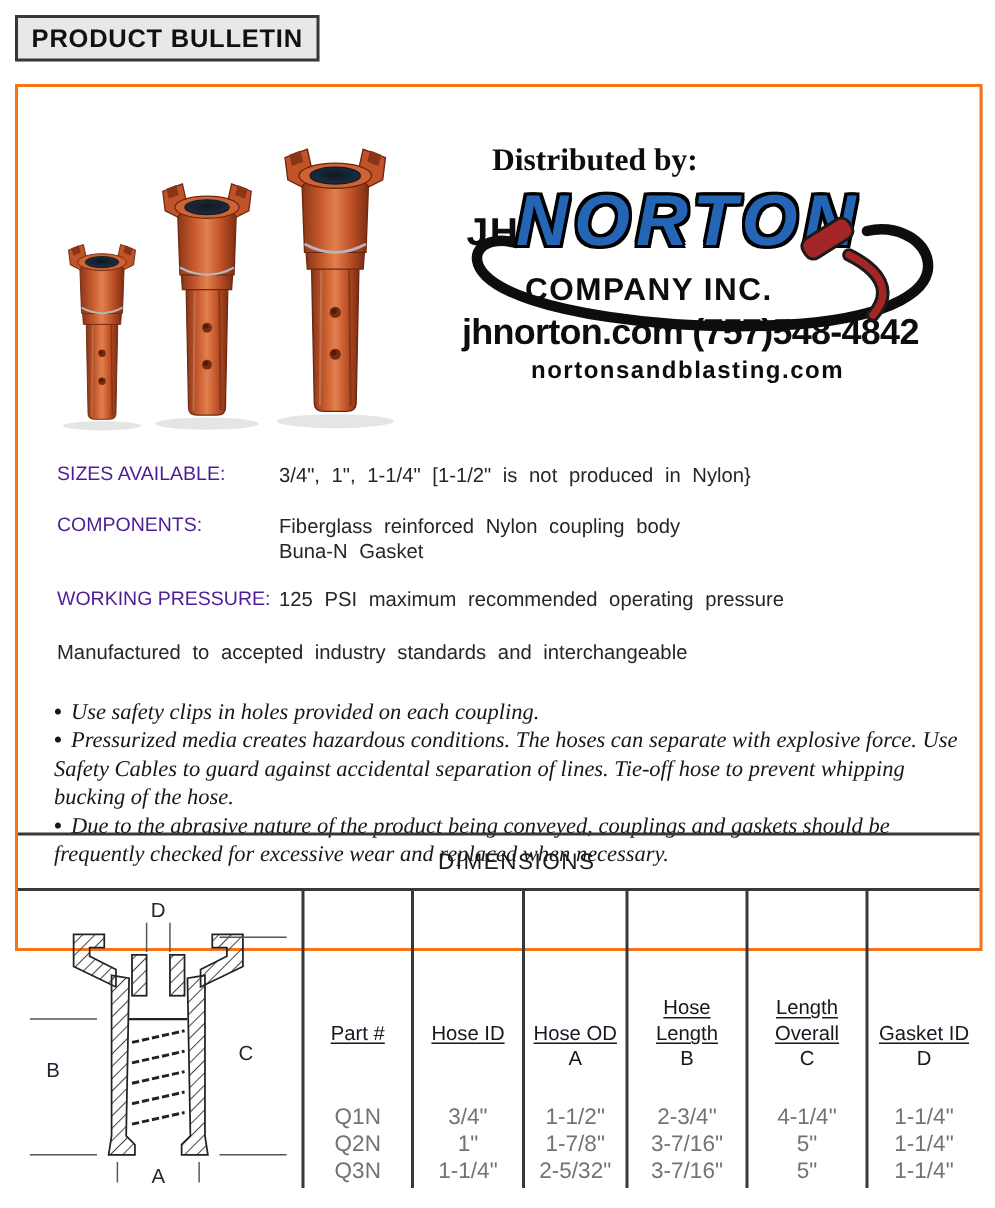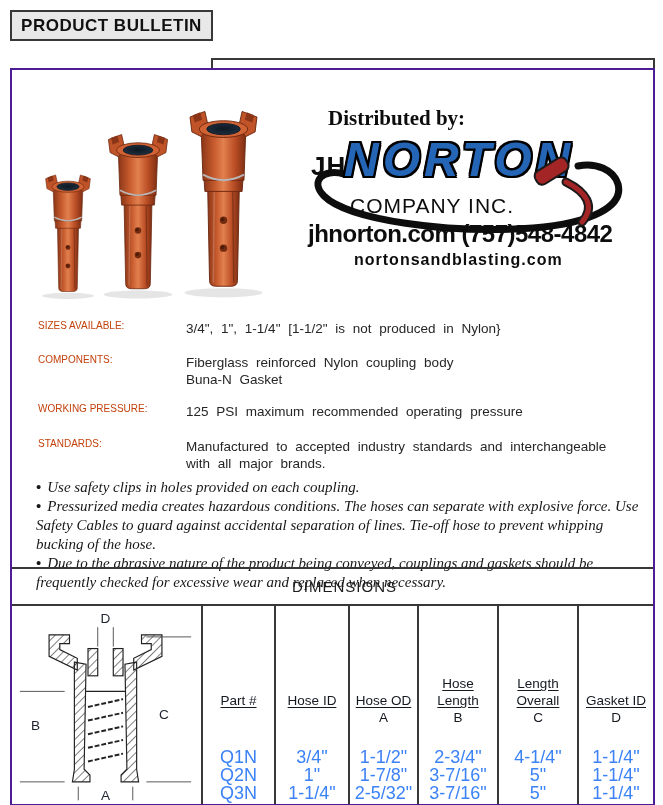--- a/index.html
+++ b/index.html
@@ -16,65 +16,65 @@
   }
   .hdr-left span { font-size:17px; font-weight:bold; letter-spacing:.5px; color:#111; }
   .hdr-right {
     position:absolute; left:211px; top:10px; width:444px; height:49px;
     background:#ffffff; border:2px solid #383838;
     display:flex; align-items:center; justify-content:center;margin-top:48px;
   }
   .hdr-right span { font-size:15px; font-weight:bold; word-spacing:5px; color:#111; }
   
   .main {
-    position:absolute; left:10px; top:68px; width:645px; height:738px;
-    border:2px solid #4c1d95; background:#fff;
+    position:absolute; left:10px; top:56px; width:645px; height:578px;
+    border:2px solid #f97316; background:#fff;
   }
   
   .photo { position:absolute; left:23px; top:22px; width:268px; height:214px; }
   
   .dist { position:absolute; left:296px; top:36px; width:347px; height:225px; }
   .dist-heading { position:absolute; left:20px; top:0; font-family:"Liberation Serif", serif; font-weight:bold; font-size:21px; color:#0d0d0d; }
   .logo { position:absolute; left:0; top:32px; width:347px; height:190px; }
   .swoosh, .nozzle { position:absolute; left:0; top:0; width:347px; height:190px; }
   .jh { position:absolute; left:3px; top:13px; font-size:26px; font-weight:bold; color:#0d0d0d; letter-spacing:1px; z-index:3;text-align:center; }
   .norton {
     position:absolute; left:36px; top:-6px; z-index:3;
     font-size:48px; font-weight:bold; font-style:italic; letter-spacing:4px;
     color:#2465b5;
     text-shadow:-2px 0 0 #000, 2px 0 0 #000, 0 -2px 0 #000, 0 2px 0 #000,
                 -2px -2px 0 #000, 2px 2px 0 #000, -2px 2px 0 #000, 2px -2px 0 #000;
   }
-  .company { position:absolute; left:42px; top:56px; font-size:21px; font-weight:normal; letter-spacing:1px; color:#0d0d0d; z-index:3; }
+  .company { position:absolute; left:42px; top:56px; font-size:21px; font-weight:bold; letter-spacing:1px; color:#0d0d0d; z-index:3; }
   .webphone { position:absolute; left:0px; top:82px; font-size:24px; font-weight:bold; letter-spacing:-.5px; color:#0d0d0d; z-index:3; white-space:nowrap; }
   .site2 { position:absolute; left:46px; top:113px; font-size:16px; font-weight:bold; letter-spacing:1px; color:#0d0d0d; z-index:3; }
   
   .spec-row { position:absolute; left:26px; display:flex; width:600px; }
-  .spec-label { width:148px; font-size:10px; color:#c2410c; flex:none; }
+  .spec-label { width:148px; font-size:13px; color:#4c1d95; flex:none; }
   .spec-lines { font-size:13.5px; color:#262626; word-spacing:4px; line-height:17px; }
   
   .bullets { position:absolute; left:24px; top:408px; width:606px;
     font-family:"Liberation Serif", serif; font-style:italic; font-size:15px;
     line-height:19px; color:#171717; }
   .bullet-item .dot { font-style:normal; font-weight:bold; margin-right:6px; }
   
   .dims-bar { position:absolute; left:0; right:0; top:497px; height:39px;
     border-top:2px solid #383838; border-bottom:2px solid #383838;
     display:flex; align-items:center; justify-content:center; }
   .dims-bar span { font-size:15px; letter-spacing:1px; color:#1c1c1c;margin-left:24px; }
   
   .dim-table { position:absolute; left:0; top:536px; width:641px; height:198px;
     display:grid; grid-template-columns:189px 73px 74px 69px 80px 80px 1fr; }
   .col { border-left:2px solid #383838; display:flex; flex-direction:column; align-items:center; padding-top:24px; }
   .col:first-child { border-left:none; position:relative; padding:0; }
   .col-head { height:35px; display:flex; flex-direction:column; justify-content:flex-end; align-items:center;margin-top:44px; }
   .col-head .hl { font-size:13.5px; line-height:17px; color:#14181f; text-decoration:underline; text-underline-offset:2px; }
   .col-sub { height:17px; font-size:13.5px; line-height:17px; color:#14181f; }
   .col-data { margin-top:22px; text-align:center; }
-  .col-data div { font-size:18px; line-height:18px; color:#3b82f6; white-space:nowrap; }
+  .col-data div { font-size:15px; line-height:18px; color:#737373; white-space:nowrap; }
   .diagram-svg { position:absolute; left:4px; top:1px; }
   .dim-label { font-family:"Liberation Sans", sans-serif; font-size:14px; fill:#1f2430; }
 </style>
 </head>
 <body>
 
 <div class="page">
 
   <div class="hdr-left">
     <span>PRODUCT BULLETIN</span>
@@ -164,24 +164,22 @@
         <div>Buna-N Gasket</div>
       </div>
     </div>
     <div class="spec-row" style="top:333px">
       <div class="spec-label">WORKING PRESSURE:</div>
       <div class="spec-lines">
           <div>125 PSI  maximum recommended operating pressure</div>
         </div>
     </div>
     <div class="spec-row" style="top:368px">
-      <div class="spec-label">STANDARDS:</div>
       <div class="spec-lines">
         <div>Manufactured to accepted industry standards and interchangeable</div>
-        <div>with all major brands.</div>
       </div>
     </div>
 
     <div class="bullets">
       <div class="bullet-item"><span class="dot">•</span><span>Use safety clips in holes provided on each coupling.</span></div>
       <div class="bullet-item"><span class="dot">•</span><span>Pressurized media creates hazardous conditions.  The hoses can separate with explosive force.  Use Safety Cables to guard against accidental separation of lines.  Tie-off hose to prevent whipping bucking of the hose.</span></div>
       <div class="bullet-item"><span class="dot">•</span><span>Due to the abrasive nature of the product being conveyed, couplings and gaskets should be frequently checked for excessive wear and replaced when necessary.</span></div>
     </div>
 
     <div class="dims-bar">

